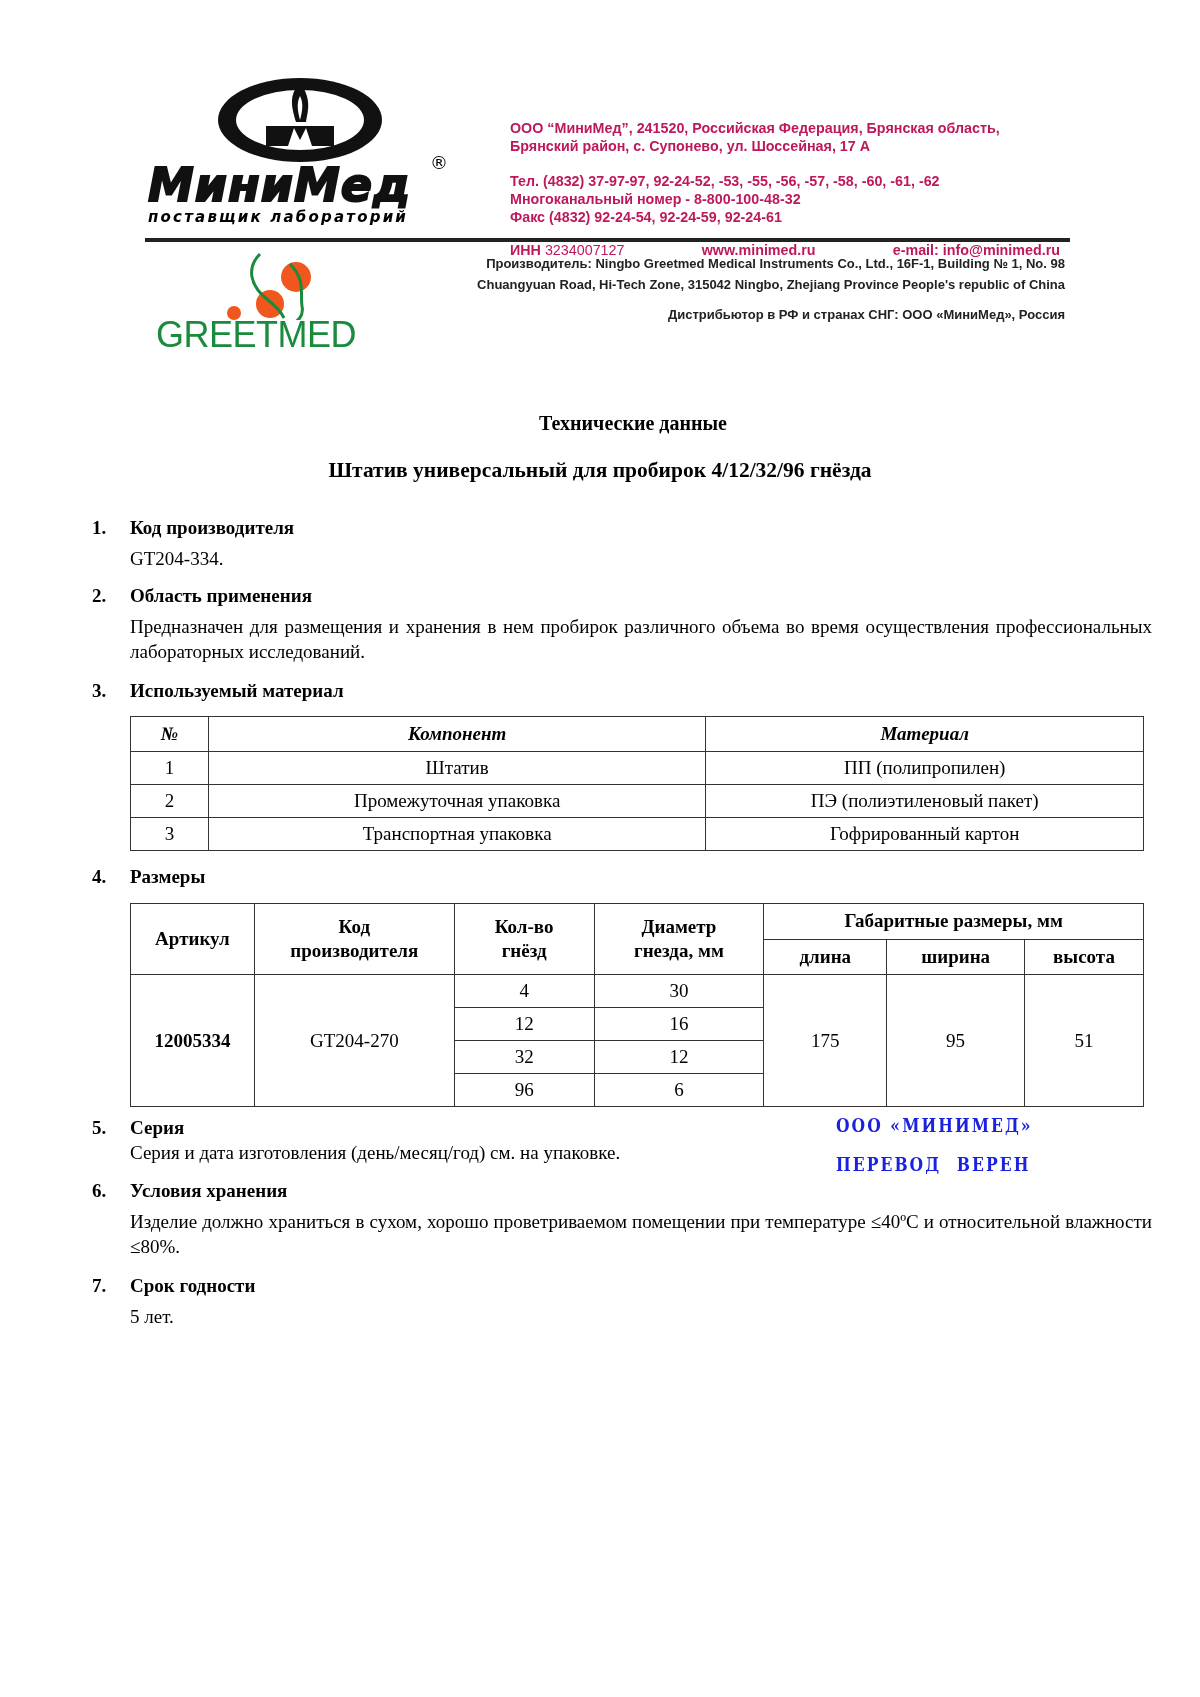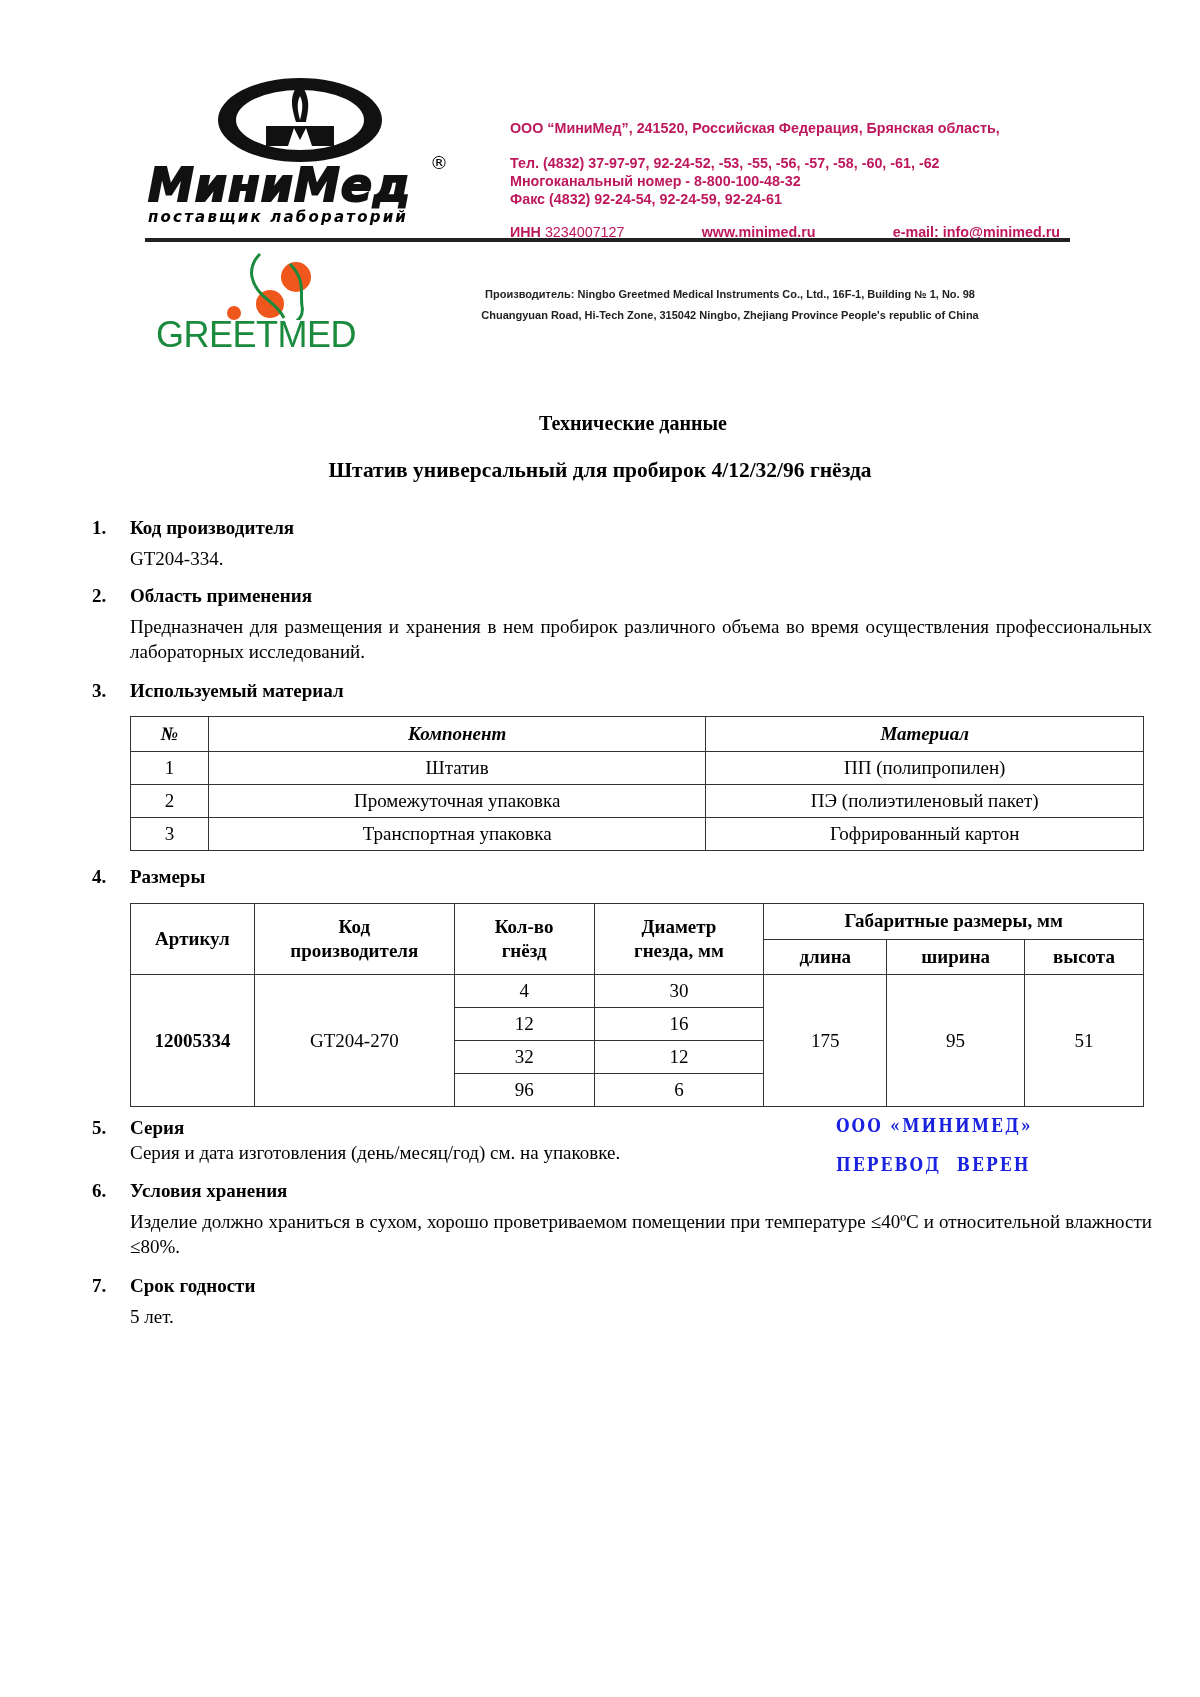--- a/index.html
+++ b/index.html
@@ -30,22 +30,22 @@
     .mm-contacts .inn-val { font-weight: normal; text-align: right; }
     .divider-thick { position: absolute; left: 145px; top: 238px; width: 925px; height: 4px; background: #222; }
 
     
     .gm-logo { position: absolute; left: 150px; top: 250px; width: 220px; height: 115px; }
     .gm-word {
       position: absolute; left: 6px; top: 64px; font-family: "Liberation Sans", sans-serif;
       font-size: 36px; color: #1a8a3c; letter-spacing: -0.5px;
     }
     .gm-info {
-      position: absolute; left: 395px; top: 254px; width: 670px; text-align: center;
-      font-family: "Liberation Sans", sans-serif; font-weight: bold; font-size: 11px; line-height: 20.5px; color: #222; margin-top: 30px;
+      position: absolute; left: 395px; top: 254px; width: 670px; text-align: right;
+      font-family: "Liberation Sans", sans-serif; font-weight: bold; font-size: 13px; line-height: 20.5px; color: #222;
     }
     .gm-info a { color: #1a1ad0; text-decoration: underline; }
     .gm-info .distrib { margin-top: 10px; }
 
     
     .doc-title {
       position: absolute; left: 0; top: 412px; width: 1200px; text-align: center;
       font-family: "Liberation Serif", serif; font-weight: bold; font-size: 20px; padding-left: 33px;
     }
     .doc-subtitle {
@@ -94,20 +94,21 @@
       <path d="M74 72 L 80 54 L 86 66 L 92 54 L 98 72 Z" fill="#fff"></path>
     </svg>
     <div class="wordmark">МиниМед</div>
     <div class="reg">®</div>
     <div class="tagline">поставщик лабораторий</div>
   </div>
 
   <div class="mm-contacts">
     <div class="blk">
       <div>ООО “МиниМед”, 241520, Российская Федерация, Брянская область,</div>
+      <div>Брянский район, с. Супонево, ул. Шоссейная, 17 А</div>
     </div>
     <div>
       <div>Тел. (4832) 37-97-97, 92-24-52, -53, -55, -56, -57, -58, -60, -61, -62</div>
       <div>Многоканальный номер - 8-800-100-48-32</div>
       <div>Факс (4832) 92-24-54, 92-24-59, 92-24-61</div>
     </div>
     <div class="row3">
       <span><span>ИНН</span> <span class="inn-val">3234007127</span></span>
       <span>www.minimed.ru</span>
       <span>e-mail: info@minimed.ru</span>
@@ -123,20 +124,21 @@
       <circle cx="84" cy="63" r="7" fill="#f0571c"></circle>
       <path d="M110 4 C 96 18, 100 36, 118 50 C 128 58, 132 64, 134 68" stroke="#1a8a3c" stroke-width="3" fill="none"></path>
       <path d="M140 14 C 156 30, 150 44, 152 56 C 154 66, 148 72, 140 74" stroke="#1a8a3c" stroke-width="3" fill="none"></path>
     </svg>
     <div class="gm-word">GREETMED</div>
   </div>
 
   <div class="gm-info">
     <div>Производитель: Ningbo Greetmed Medical Instruments Co., Ltd., 16F-1, Building № 1, No. 98</div>
     <div>Chuangyuan Road, Hi-Tech Zone, 315042 Ningbo, Zhejiang Province People's republic of China</div>
+    <div class="distrib">Дистрибьютор в РФ и странах СНГ: ООО «МиниМед», Россия</div>
   </div>
 
   <div class="doc-title">Технические данные</div>
   <div class="doc-subtitle">Штатив универсальный для пробирок 4/12/32/96 гнёзда</div>
 
   <div class="sec" style="top:517px;">
     <div class="head">
         <span class="num">1.</span>
         <span>Код производителя</span>
       </div>

